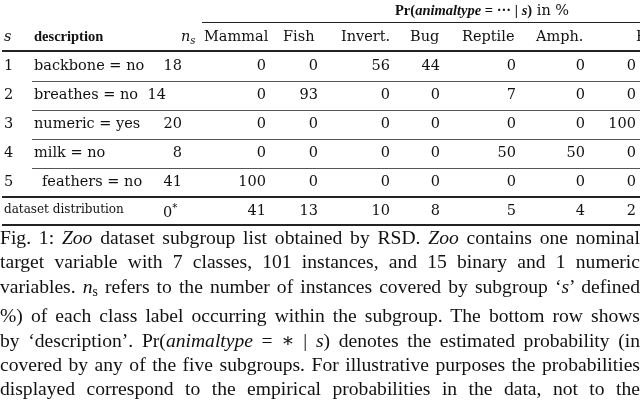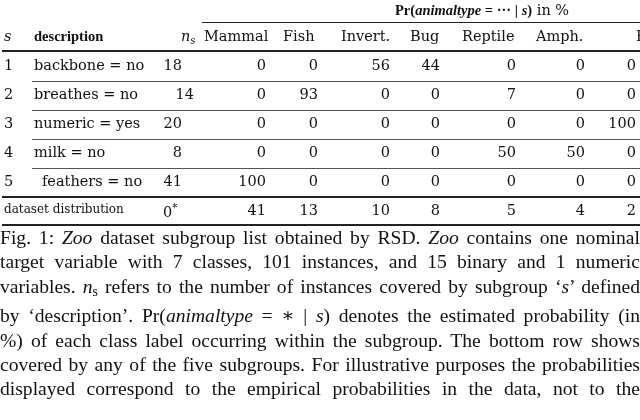--- a/index.html
+++ b/index.html
@@ -53,21 +53,21 @@
     <div class="abs cell num" style="left:410px; width:30px; top:57px;">44</div>
     <div class="abs cell num" style="left:486px; width:30px; top:57px;">0</div>
     <div class="abs cell num" style="left:555px; width:30px; top:57px;">0</div>
     <div class="abs cell num" style="left:606px; width:30px; top:57px;">0</div>
   </div>
   <div class="rule" style="left:32px; top:81px; width:608px; height:1px; background:#555;"></div>
 
   <div>
     <div class="abs cell" style="left:4px; top:86px;">2</div>
     <div class="abs cell" style="left:34px; top:86px;">breathes = no</div>
-    <div class="abs cell num" style="left:172px; width:22px; top:86px;">14</div>
+    <div class="abs cell num" style="left:144px; width:22px; top:86px;">14</div>
     <div class="abs cell num" style="left:236px; width:30px; top:86px;">0</div>
     <div class="abs cell num" style="left:288px; width:30px; top:86px;">93</div>
     <div class="abs cell num" style="left:360px; width:30px; top:86px;">0</div>
     <div class="abs cell num" style="left:410px; width:30px; top:86px;">0</div>
     <div class="abs cell num" style="left:486px; width:30px; top:86px;">7</div>
     <div class="abs cell num" style="left:555px; width:30px; top:86px;">0</div>
     <div class="abs cell num" style="left:606px; width:30px; top:86px;">0</div>
   </div>
   <div class="rule" style="left:32px; top:110px; width:608px; height:1px; background:#555;"></div>
 
@@ -124,17 +124,17 @@
     <div class="abs cell num" style="left:555px; width:30px; top:202px;">4</div>
     <div class="abs cell num" style="left:606px; width:30px; top:202px;">2</div>
   </div>
   <div class="rule" style="left:2px; top:224px; width:638px; height:2px;"></div>
 </div>
 
 <div class="caption" id="caption">
     <span class="line">Fig. 1: <i>Zoo</i> dataset subgroup list obtained by RSD. <i>Zoo</i> contains one nominal</span>
     <span class="line">target variable with 7 classes, 101 instances, and 15 binary and 1 numeric</span>
     <span class="line">variables. <i>n</i><sub>s</sub> refers to the number of instances covered by subgroup ‘<i>s</i>’ defined</span>
+    <span class="line">%) of each class label occurring within the subgroup. The bottom row shows</span>
     <span class="line">by ‘description’. Pr(<i>animaltype</i> = ∗ | <i>s</i>) denotes the estimated probability (in</span>
-    <span class="line">%) of each class label occurring within the subgroup. The bottom row shows</span>
     <span class="line">covered by any of the five subgroups. For illustrative purposes the probabilities</span>
     <span class="line">displayed correspond to the empirical probabilities in the data, not to the</span>
   </div>
 
 </body></html>

